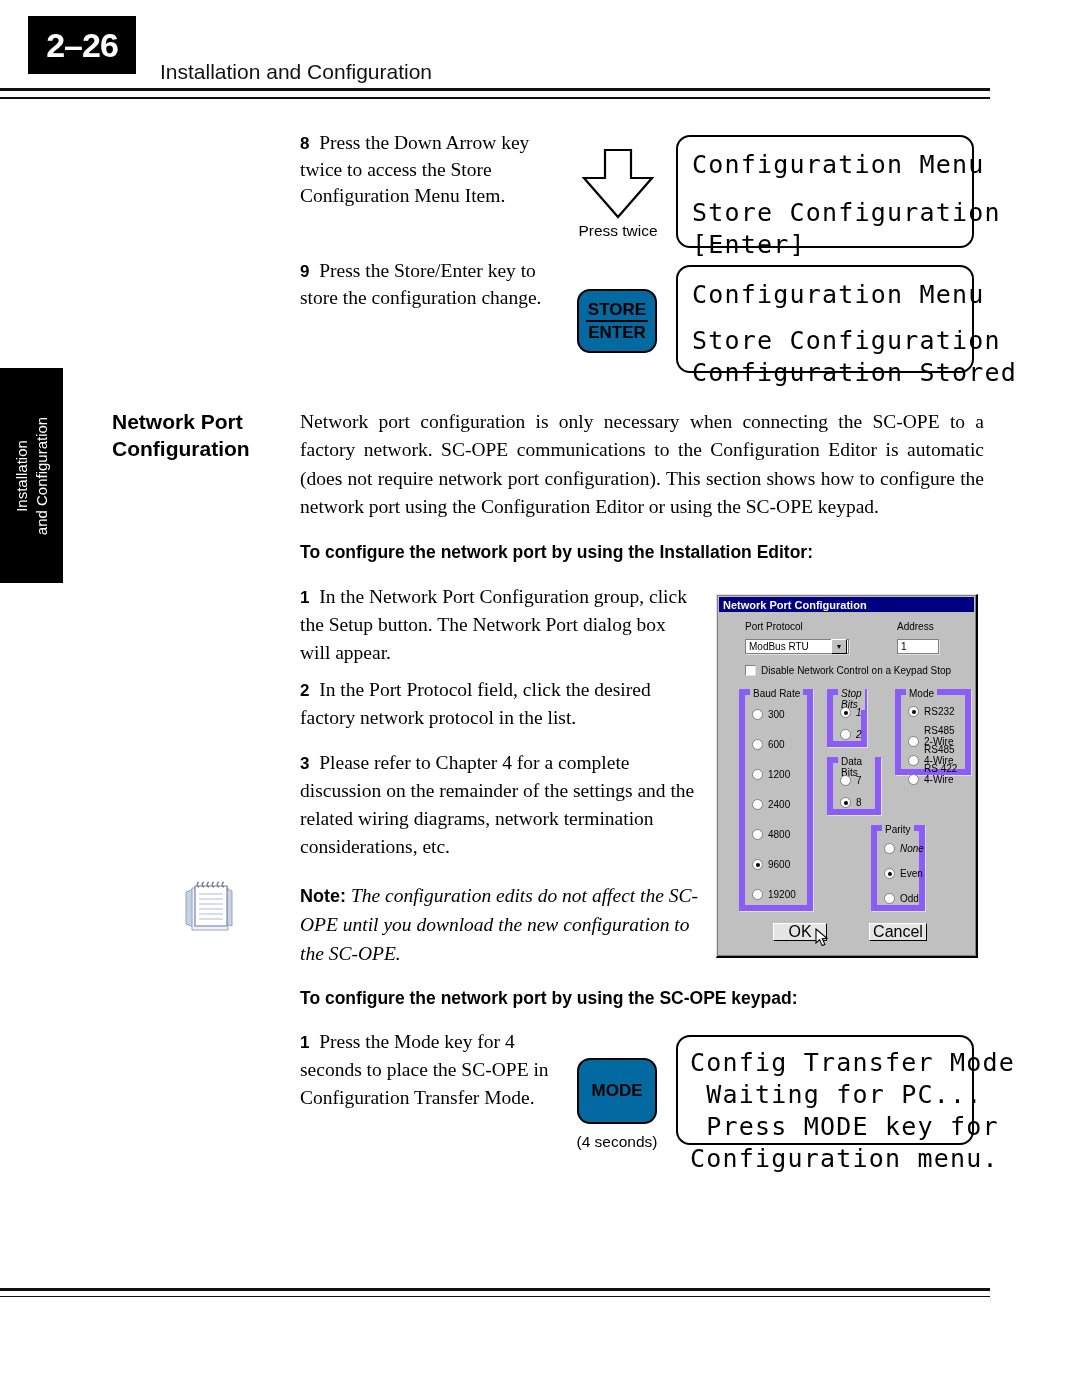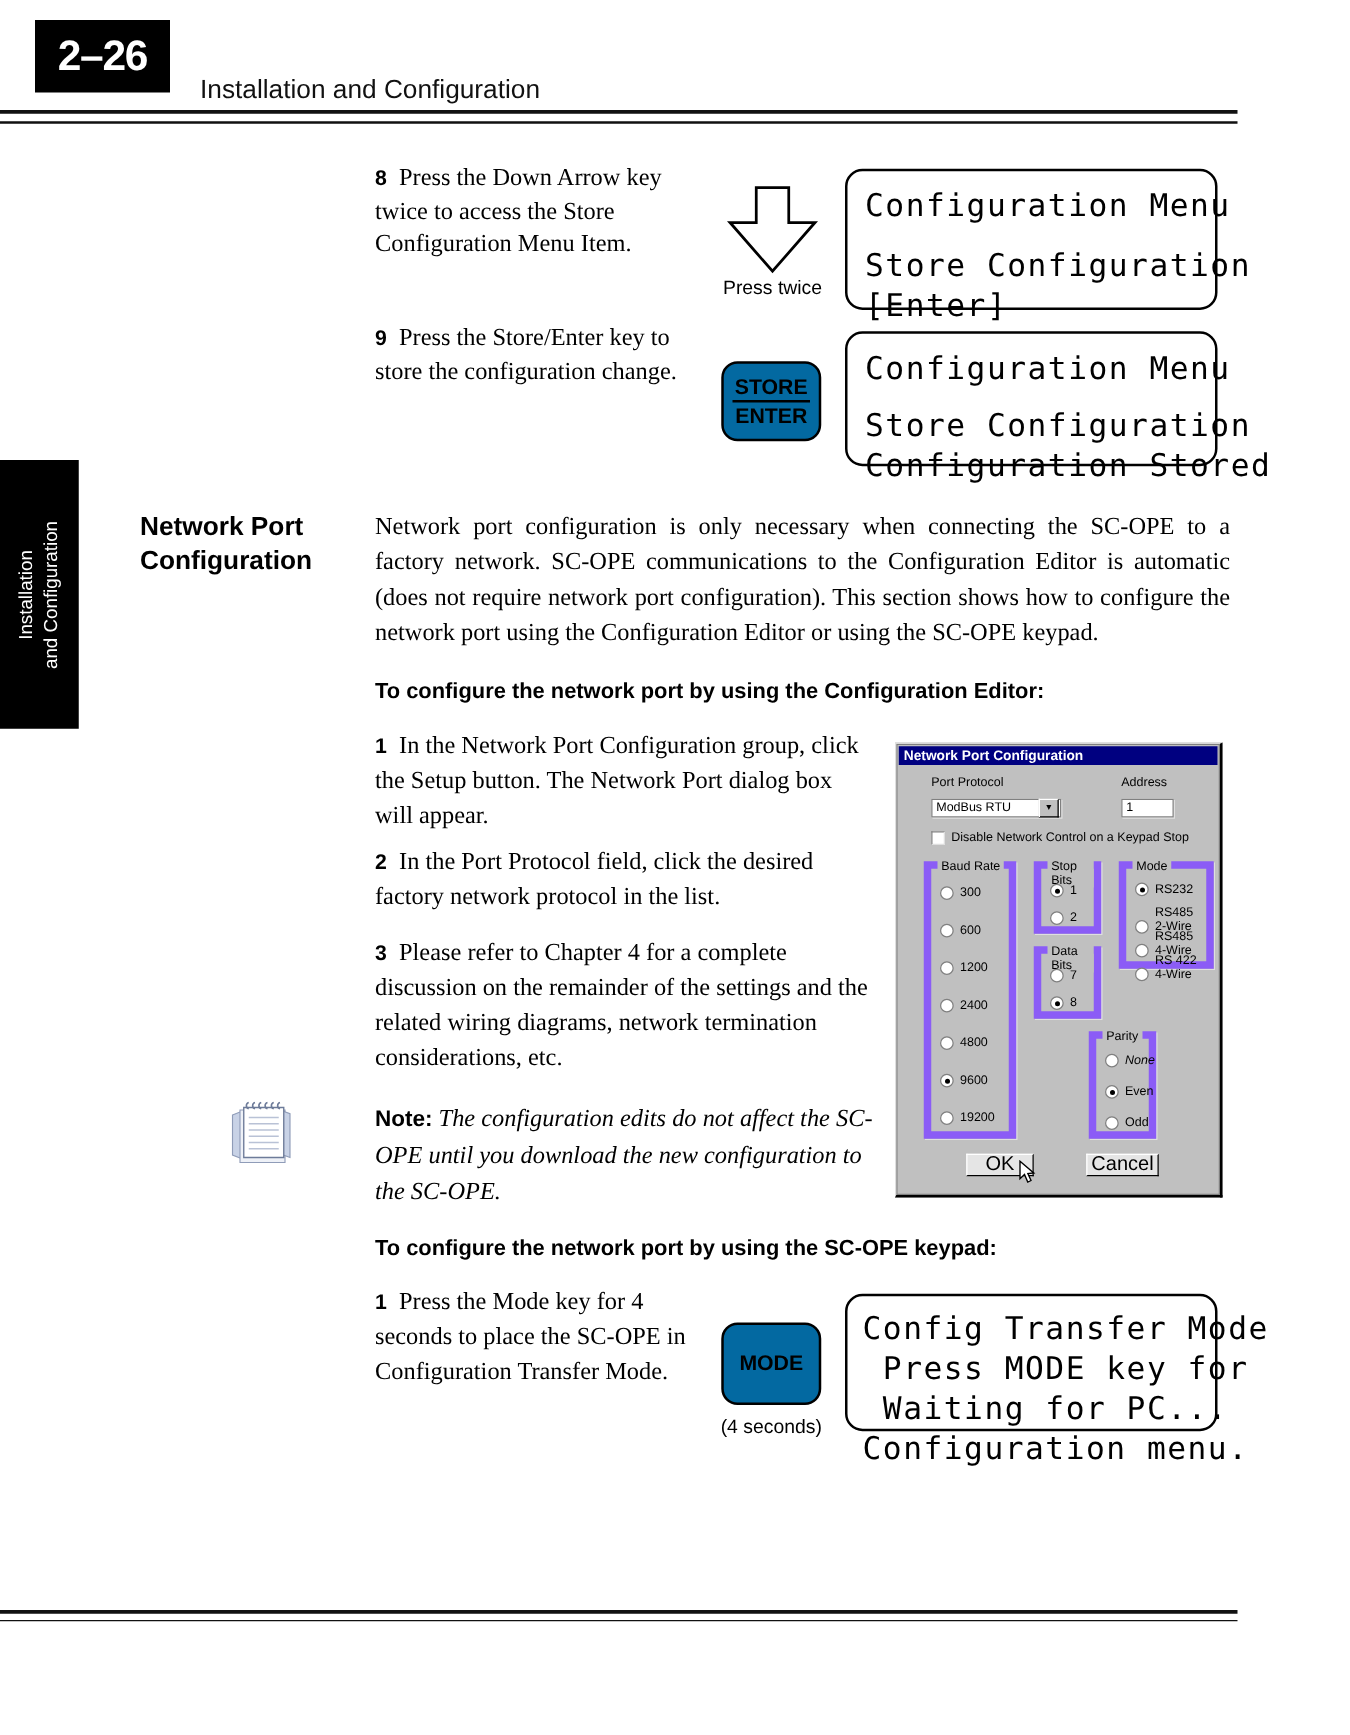--- a/index.html
+++ b/index.html
@@ -193,21 +193,21 @@
   <div class="line">Configuration Stored</div>
 </div>
 
 <div class="abs sec-title" style="left:112px;top:408px;width:180px;">
   <div>Network Port</div>
   <div>Configuration</div>
 </div>
 
 <div class="abs bodytext" style="left:300px;top:408px;width:684px;text-align:justify;line-height:1.45;">Network port configuration is only necessary when connecting the SC-OPE to a factory network. SC-OPE communications to the Configuration Editor is automatic (does not require network port configuration). This section shows how to configure the network port using the Configuration Editor or using the SC-OPE keypad.</div>
 
-<div class="abs heading-sans" style="left:300px;top:542px;width:660px;">To configure the network port by using the Configuration Editor:</div>
+<div class="abs heading-sans" style="left:300px;top:542px;width:660px;">To configure the network port by using the Installation Editor:</div>
 
 <div class="abs bodytext" style="left:300px;top:583px;width:400px;line-height:1.44;">
   <span class="stepnum">1</span><span>&nbsp;&nbsp;</span><span>In the Network Port Configuration group, click the Setup button. The Network Port dialog box will appear.</span>
 </div>
 <div class="abs bodytext" style="left:300px;top:676px;width:400px;line-height:1.44;">
   <span class="stepnum">2</span><span>&nbsp;&nbsp;</span><span>In the Port Protocol field, click the desired factory network protocol in the list.</span>
 </div>
 <div class="abs bodytext" style="left:300px;top:749px;width:400px;line-height:1.44;">
   <span class="stepnum">3</span><span>&nbsp;&nbsp;</span><span>Please refer to Chapter 4 for a complete discussion on the remainder of the settings and the related wiring diagrams, network termination considerations, etc.</span>
 </div>
@@ -250,22 +250,22 @@
   <span class="stepnum">1</span><span>&nbsp;&nbsp;</span><span>Press the Mode key for 4 seconds to place the SC-OPE in Configuration Transfer Mode.</span>
 </div>
 
 <div class="abs keybtn" style="left:577px;top:1058px;width:80px;height:66px;">
   <div class="l2" style="border:none;">MODE</div>
 </div>
 <div class="abs caption" style="left:561px;top:1133px;width:112px;">(4 seconds)</div>
 
 <div class="abs lcd" style="left:676px;top:1035px;width:298px;height:110px;padding:10px 12px 0 12px;">
   <div class="line">Config Transfer Mode</div>
+  <div class="line"> Waiting for PC...</div>
   <div class="line"> Press MODE key for</div>
-  <div class="line"> Waiting for PC...</div>
   <div class="line">Configuration menu.</div>
 </div>
 
 <div class="abs" id="dialog">
 
   <div id="dlg-title">
     <span>Network Port Configuration</span>
   </div>
 
   <div class="abs dlg-label" style="left:28px;top:26px;">Port Protocol</div>
@@ -307,21 +307,21 @@
     <div class="radio-row" style="position:absolute;left:7px;top:164px;">
       <span class="radio on"></span>
       <span>9600</span>
     </div>
     <div class="radio-row" style="position:absolute;left:7px;top:194px;">
       <span class="radio"></span>
       <span>19200</span>
     </div>
   </div>
 
-  <div class="grp" style="left:110px;top:94px;width:54px;height:58px;">
+  <div class="grp" style="left:110px;top:94px;width:40px;height:58px;font-style:italic;">
     <span class="grp-title">Stop Bits</span>
     <div class="radio-row" style="position:absolute;left:7px;top:12px;">
       <span class="radio on"></span>
       <span>1</span>
     </div>
     <div class="radio-row" style="position:absolute;left:7px;top:34px;">
       <span class="radio"></span>
       <span>2</span>
     </div>
   </div>

